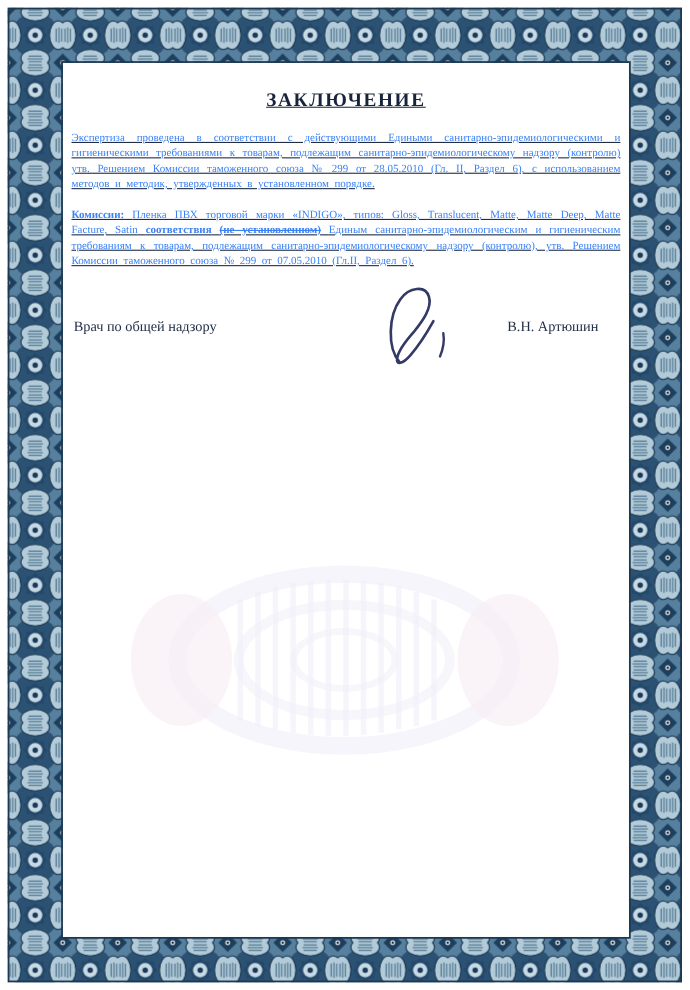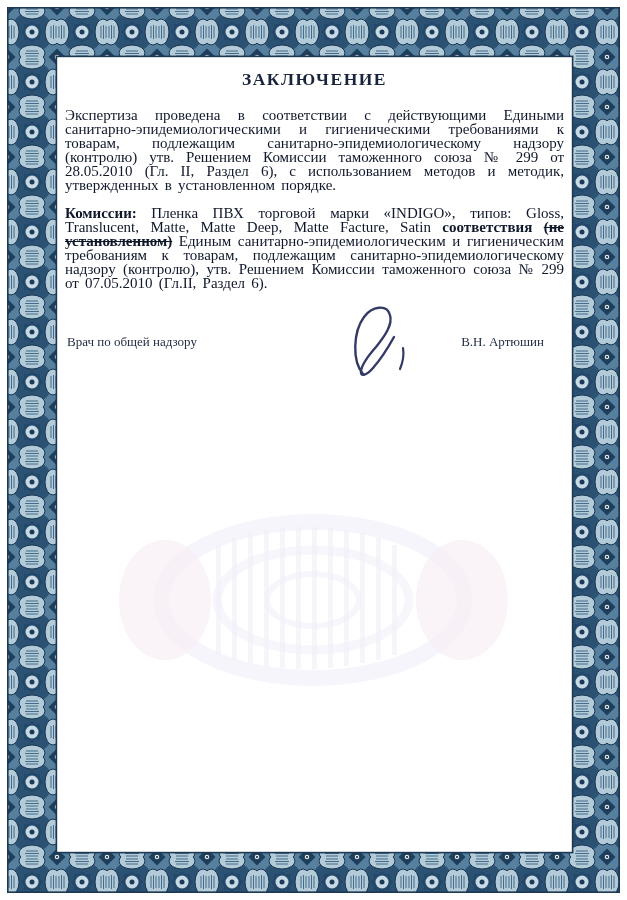--- a/index.html
+++ b/index.html
@@ -3,30 +3,30 @@
 <meta charset="utf-8">
 <style>
   html,body{margin:0;padding:0;background:#ffffff;}
   body{width:627px;height:900px;overflow:hidden;}
   .page{
     position:relative;width:627px;height:900px;background:#ffffff;
     font-family:"Liberation Serif","DejaVu Serif",serif;color:#222e46;
   }
   .layer{position:absolute;left:0;top:0;}
   .content{
-    position:absolute;left:57px;top:43px;width:515px;height:835px;
-    box-sizing:border-box;padding:26px 8px 0 8px;
+    position:absolute;left:57px;top:54px;width:515px;height:835px;
+    box-sizing:border-box;padding:26px 8px 0 8px;text-decoration:underline;
   }
   .title{
     margin:0 0 18px 0;text-align:center;
     font-size:17.5px;font-weight:bold;letter-spacing:1.5px;color:#18233c;
   }
   .para{
-    margin:0 0 14px 0;font-size:15px;line-height:14px;
-    text-align:justify;word-spacing:2.5px;color:#0f172a;
+    margin:0 0 14px 0;font-size:10px;line-height:14px;
+    text-align:justify;word-spacing:2.5px;color:#3b82f6;
   }
   .b{font-weight:bold;}
   .strike{text-decoration:line-through;}
   .bu{font-weight:bold;text-decoration:underline;}
   .sig-row{position:relative;margin-top:30px;height:80px;font-size:13px;}
   .sig-pos{position:absolute;left:2px;top:14px;}
   .sig-name{position:absolute;right:20px;top:14px;}
   .sig-svg{position:absolute;left:282px;top:-16px;}
 </style>
 </head>

